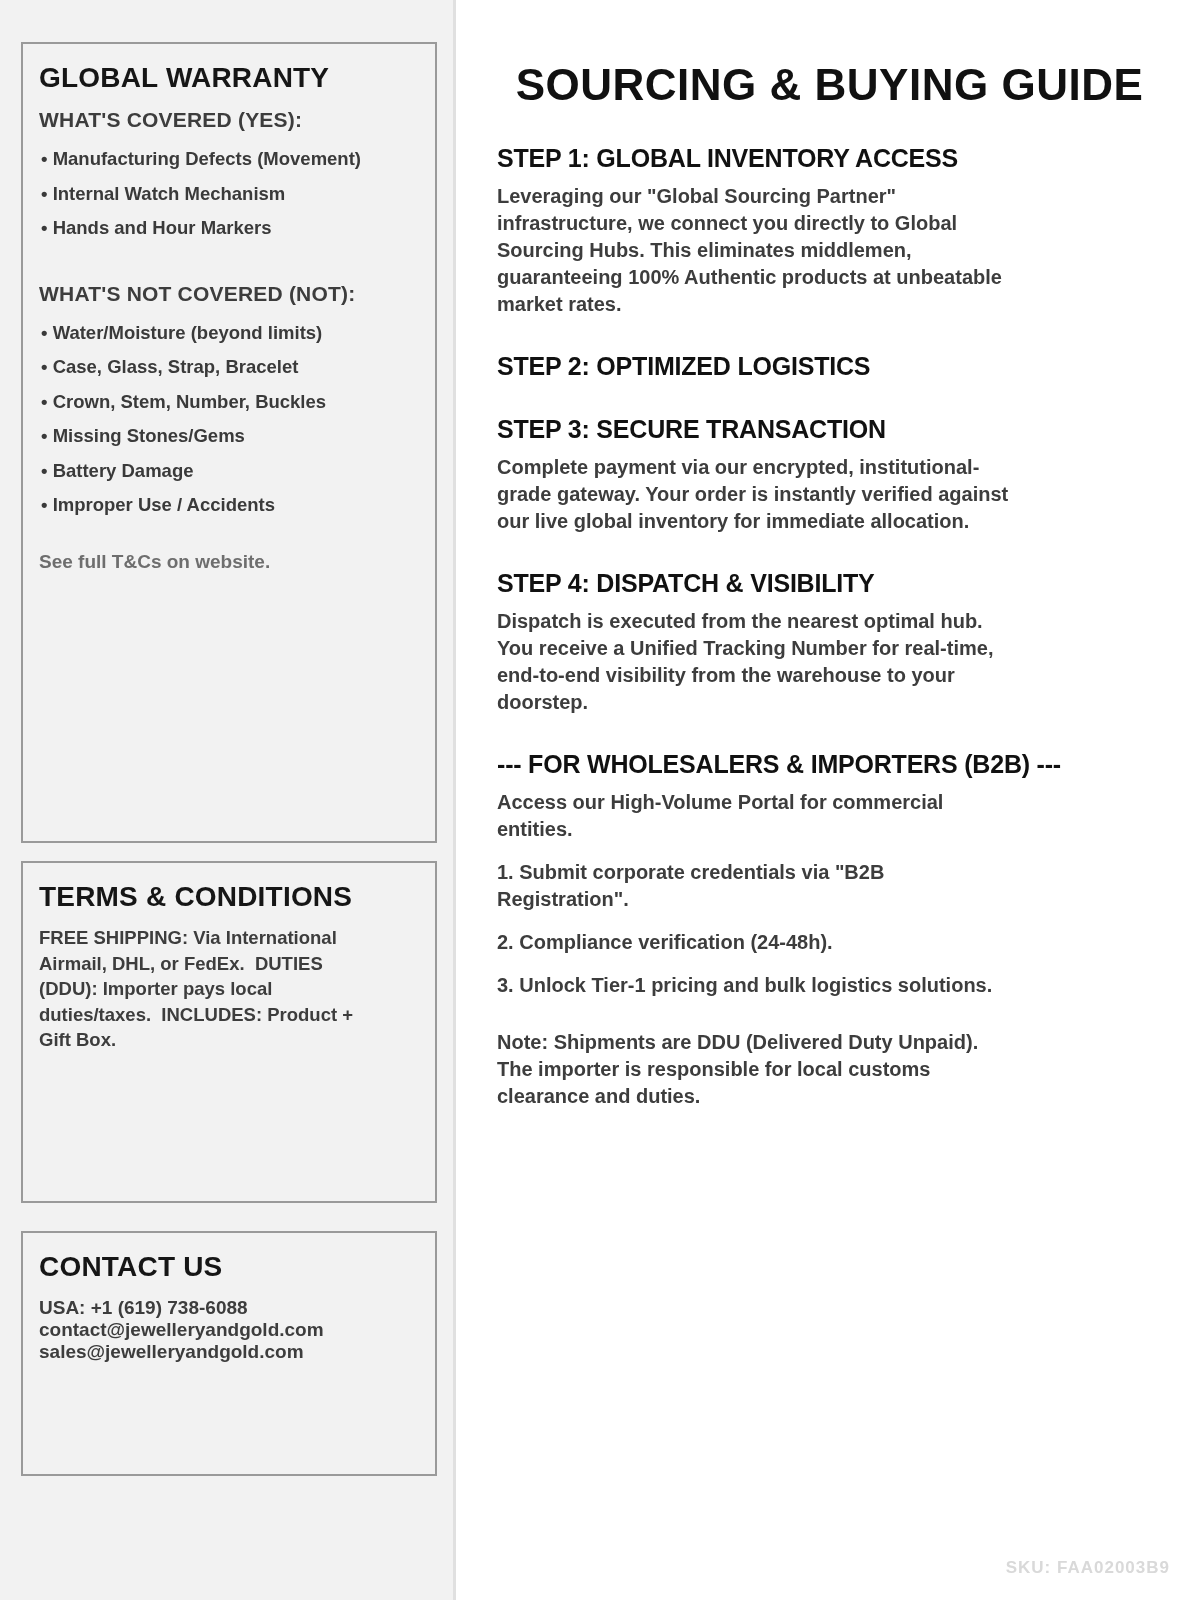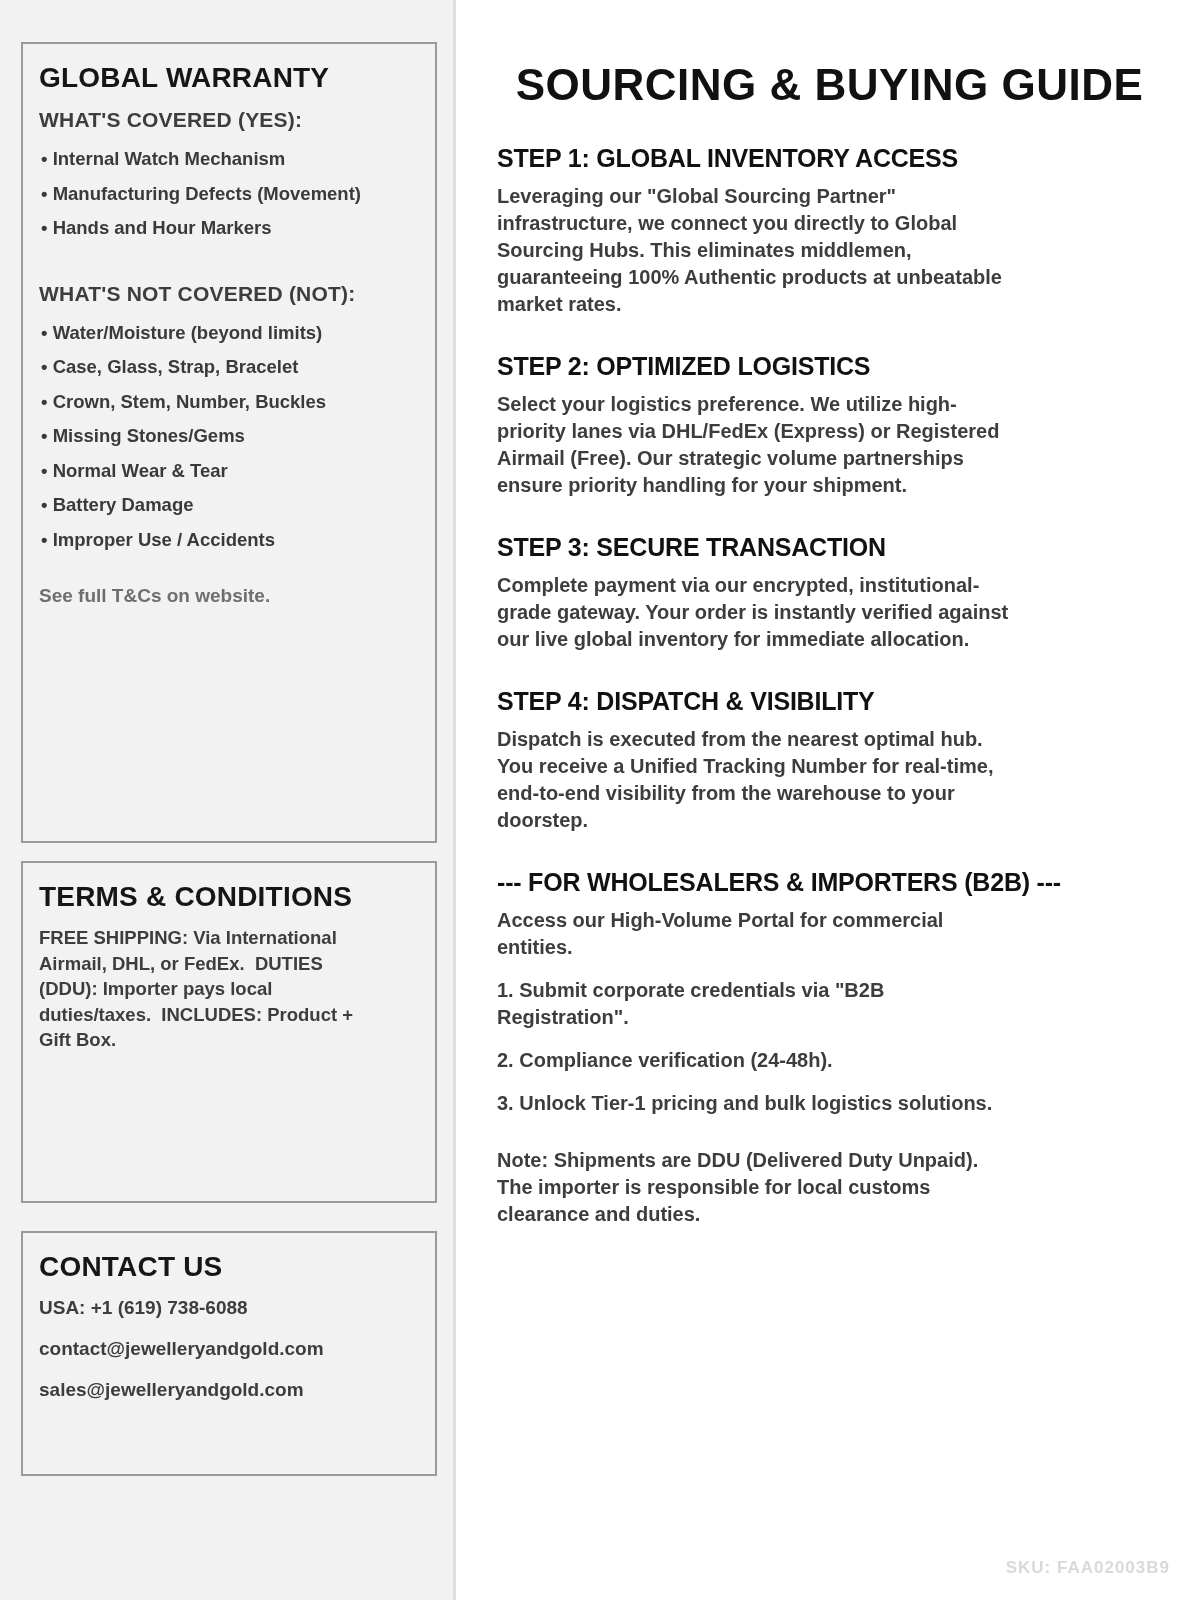--- a/index.html
+++ b/index.html
@@ -52,21 +52,21 @@
   .gap-top { margin-top:36px; }
   .side-note {
     margin-top:28px; font-size:19px; font-weight:700; color:var(--muted);
   }
   .terms-body {
     margin-top:12px; font-size:18.5px; font-weight:700;
     color:var(--body-text); line-height:25.5px; max-width:322px;
     white-space:pre-wrap;
   }
   .contact-line {
-    margin-top:19px; font-size:19px; font-weight:700; color:var(--body-text);
+    font-size:19px; font-weight:700; color:var(--body-text);
   }
   .contact-line.first { margin-top:14px; }
   
   .main {
     position:absolute; left:459px; top:0; width:741px; height:1600px;
     background:#ffffff;
   }
   .page-title {
     margin:60px 34px 0 34px; text-align:center;
     font-size:44px; font-weight:700; color:#111;
@@ -92,31 +92,30 @@
 </style>
 </head>
 <body>
 
 <div class="sidebar">
 
   <div class="panel panel-warranty">
     <h2>GLOBAL WARRANTY</h2>
     <div class="sub-heading">WHAT'S COVERED (YES):</div>
     <ul class="bullet-list">
+      <li>Manufacturing Defects (Movement)</li>
       <li>Internal Watch Mechanism</li>
-      <li>Manufacturing Defects (Movement)</li>
       <li>Hands and Hour Markers</li>
     </ul>
     <div class="sub-heading gap-top">WHAT'S NOT COVERED (NOT):</div>
     <ul class="bullet-list">
       <li>Water/Moisture (beyond limits)</li>
       <li>Case, Glass, Strap, Bracelet</li>
       <li>Crown, Stem, Number, Buckles</li>
       <li>Missing Stones/Gems</li>
-      <li>Normal Wear &amp; Tear</li>
       <li>Battery Damage</li>
       <li>Improper Use / Accidents</li>
     </ul>
     <div class="side-note">See full T&amp;Cs on website.</div>
   </div>
 
   <div class="panel panel-terms">
     <h2>TERMS &amp; CONDITIONS</h2>
     <p class="terms-body">FREE SHIPPING: Via International Airmail, DHL, or FedEx.  DUTIES (DDU): Importer pays local duties/taxes.  INCLUDES: Product + Gift Box.</p>
   </div>
@@ -135,21 +134,20 @@
 
   <div class="content">
 
     <section>
       <h2 class="step-heading">STEP 1: GLOBAL INVENTORY ACCESS</h2>
       <p class="step-body">Leveraging our "Global Sourcing Partner" infrastructure, we connect you directly to Global Sourcing Hubs. This eliminates middlemen, guaranteeing 100% Authentic products at unbeatable market rates.</p>
     </section>
 
     <section>
       <h2 class="step-heading">STEP 2: OPTIMIZED LOGISTICS</h2>
-      <p class="step-body">Select your logistics preference. We utilize high-priority lanes via DHL/FedEx (Express) or Registered Airmail (Free). Our strategic volume partnerships ensure priority handling for your shipment.</p>
     </section>
 
     <section>
       <h2 class="step-heading">STEP 3: SECURE TRANSACTION</h2>
       <p class="step-body">Complete payment via our encrypted, institutional-grade gateway. Your order is instantly verified against our live global inventory for immediate allocation.</p>
     </section>
 
     <section>
       <h2 class="step-heading">STEP 4: DISPATCH &amp; VISIBILITY</h2>
       <p class="step-body">Dispatch is executed from the nearest optimal hub. You receive a Unified Tracking Number for real-time, end-to-end visibility from the warehouse to your doorstep.</p>

